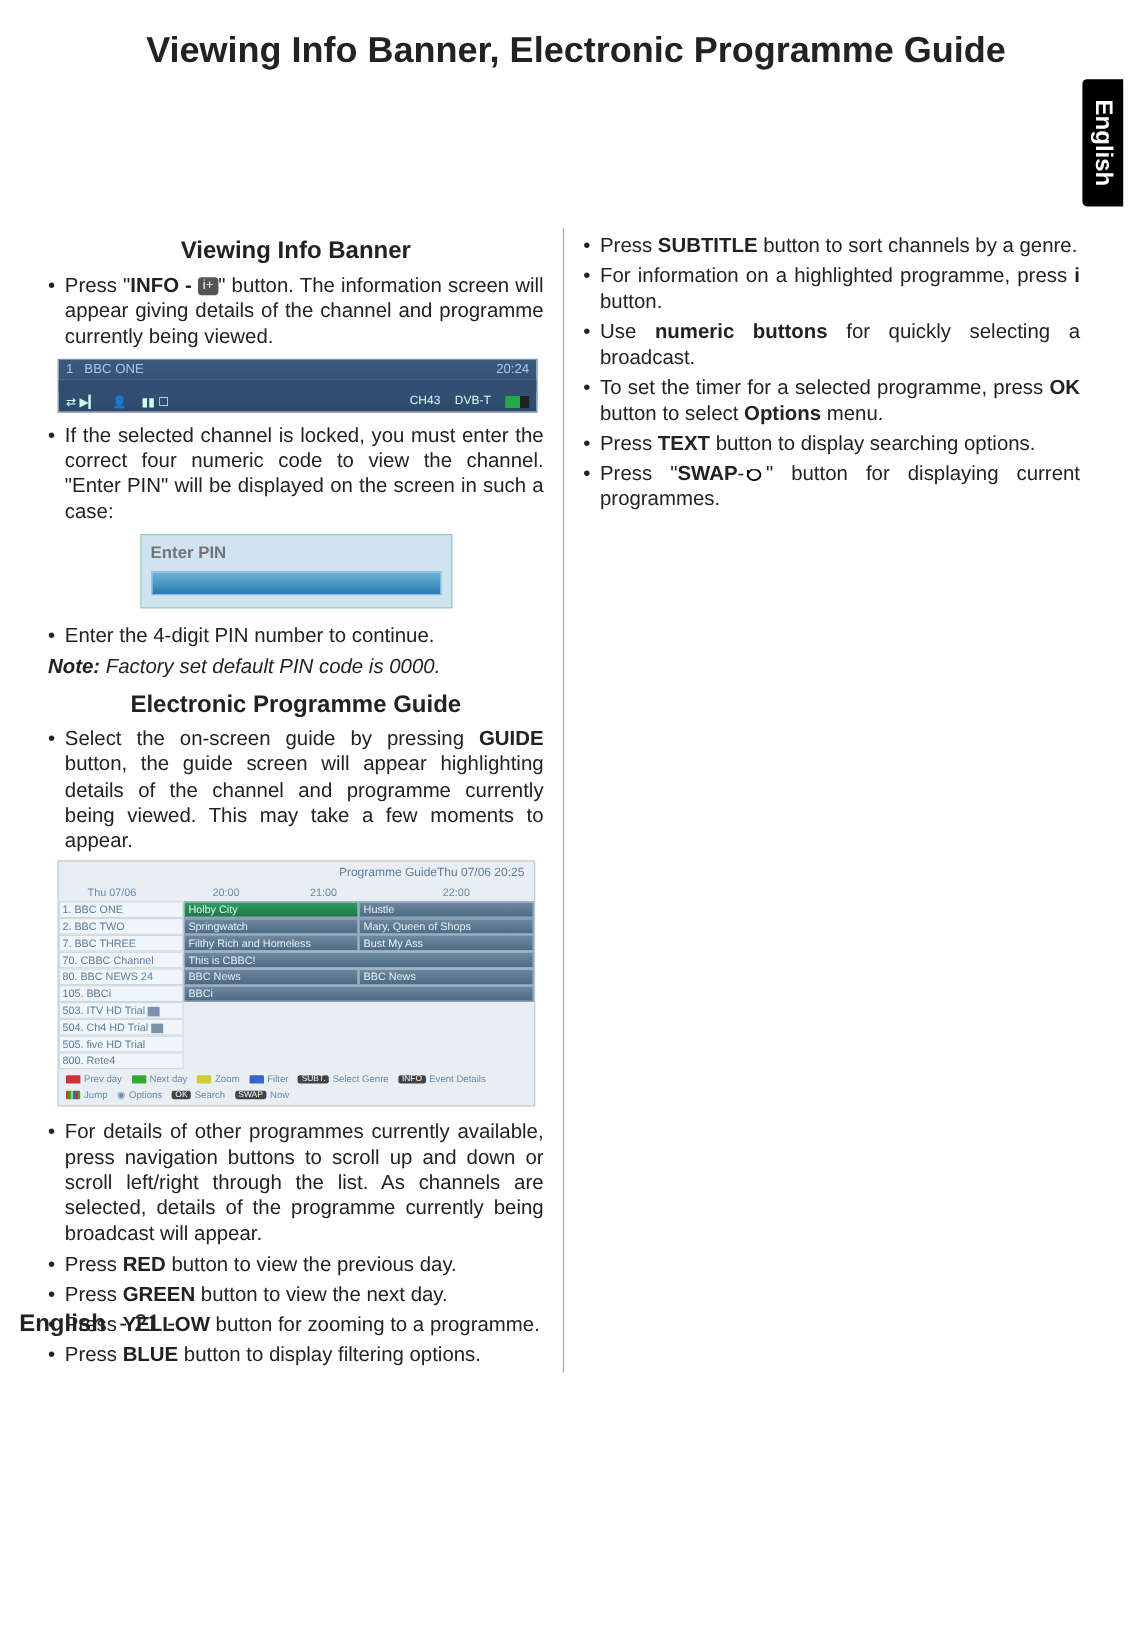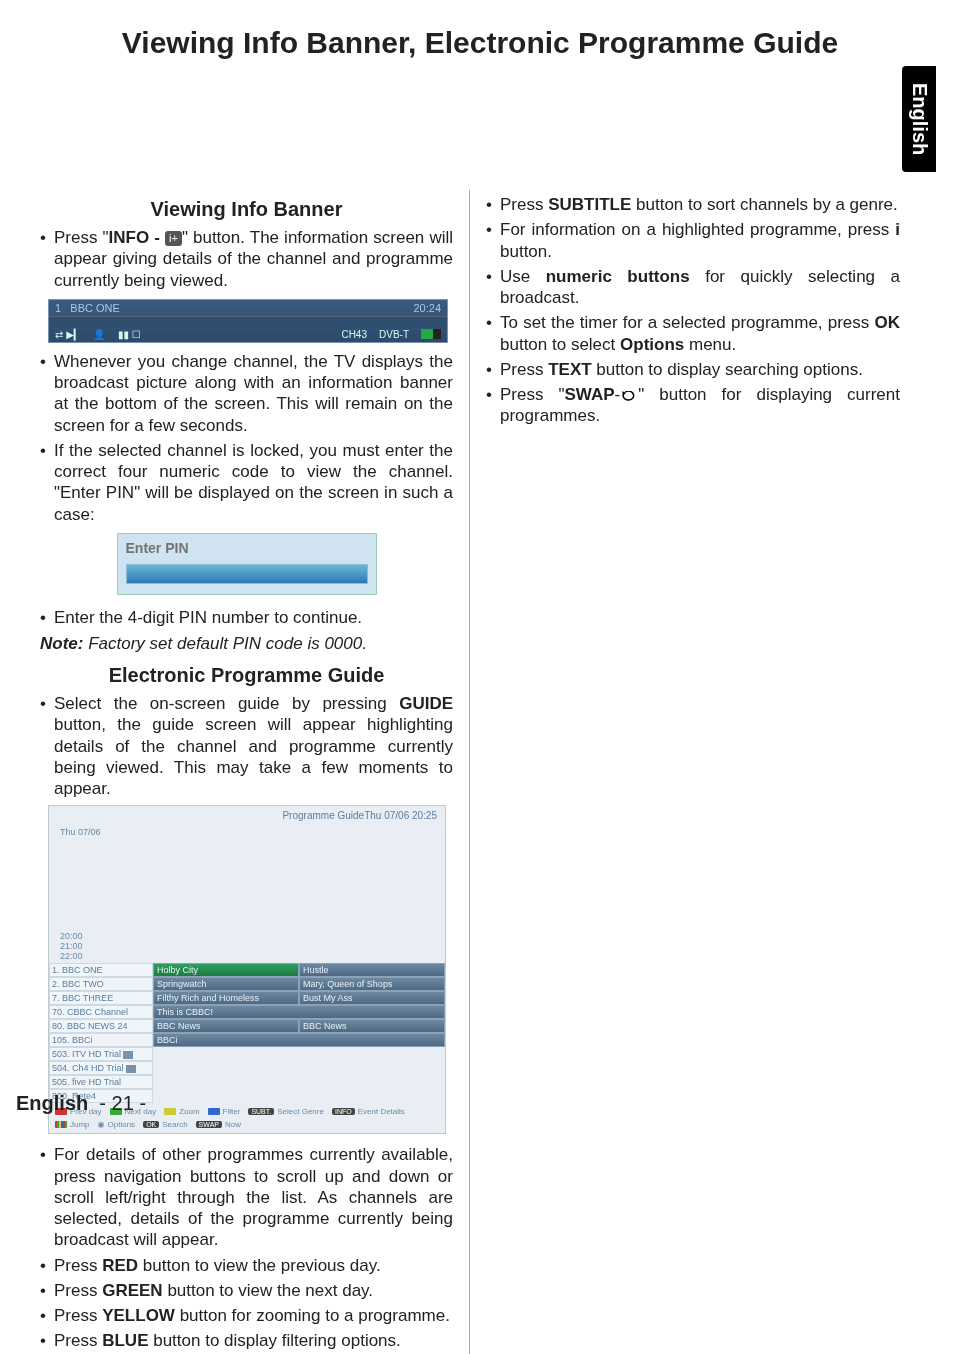--- a/index.html
+++ b/index.html
@@ -29,21 +29,21 @@
   .ib-bot .bars { width: 20px; height: 10px; background: linear-gradient(90deg,#2a4 0 60%,#222 60% 100%); }
 
   
   .pin-box { width: 260px; margin: 8px auto 12px; background: #cfe3f0; border: 1px solid #9cb; padding: 6px 8px 10px; }
   .pin-box .lbl { color: #737373; font-size: 14px; font-weight: bold; margin-bottom: 8px; }
   .pin-box .bar { height: 20px; background: linear-gradient(#6fb4d8,#2a7bb3); border: 1px solid #8bd; }
 
   
   .epg { width: 398px; margin: 6px 0 10px 8px; background: #e8eef3; border: 1px solid #bcc; font-size: 10px; color: #5a7da0; }
   .epg-head { display: flex; justify-content: flex-end; padding: 4px 8px; }
-  .epg-times { display: flex; padding: 2px 11px; gap: 0; font-size: 9px; color: #6a8aa8; flex-direction: column; }
+  .epg-times { display: flex; padding: 2px 24px; gap: 0; font-size: 9px; color: #6a8aa8; }
   .epg-times > div { flex: 1; }
   .epg-times > div:first-child { flex: 0 0 104px; }
   .epg-row { display: flex; }
   .epg-ch { flex: 0 0 104px; border: 1px solid #cfd9e2; padding: 1px 2px; background: #f0f5f9; font-size: 9px; color: #5a7da0; white-space: nowrap; overflow: hidden; }
   .epg-prog { flex: 1; display: flex; }
   .epg-cell { background: linear-gradient(#6e88a0,#4d6a84); color: #e8f0f7; border: 1px solid #8aa2b8; padding: 1px 3px; font-size: 9px; white-space: nowrap; overflow: hidden; }
   .epg-cell.sel { background: linear-gradient(#2f9e5f,#1e7a44); }
   .epg-icon { display:inline-block; width:10px; height:8px; background:#7a93aa; margin-left:2px; vertical-align:middle; }
   .epg-foot { display: flex; flex-wrap: wrap; gap: 4px 8px; padding: 4px 6px 4px; background: #e8eef3; }
   .epg-foot .k { display: inline-flex; align-items: center; gap: 3px; color: #6a8aa8; font-size: 8px; white-space: nowrap; }
@@ -82,21 +82,20 @@
           <span>👤</span>
           <span>▮▮ ☐</span>
           <span class="sp"></span>
           <span>CH43</span>
           <span>DVB-T</span>
           <span class="bars"></span>
         </div>
       </div>
 
       <ul class="body">
-        <li>Whenever you change channel, the TV displays the broadcast picture along with an information banner at the bottom of the screen. This will remain on the screen for a few seconds.</li>
         <li>If the selected channel is locked, you must enter the correct four numeric code to view the channel. "Enter PIN" will be displayed on the screen in such a case:</li>
       </ul>
 
       <div class="pin-box">
         <div class="lbl">Enter PIN</div>
         <div class="bar"></div>
       </div>
 
       <ul class="body">
         <li>Enter the 4-digit PIN number to continue.</li>
@@ -112,21 +111,21 @@
 
       <div class="epg">
         <div class="epg-head">
           <span>Programme Guide</span>
           <span>Thu 07/06 20:25</span>
         </div>
         <div class="epg-times">
           <div>Thu 07/06</div>
           <div>20:00</div>
           <div>21:00</div>
-          <div style="text-align:left">22:00</div>
+          <div style="text-align:center">22:00</div>
         </div>
         <div id="epg-rows">
             <div class="epg-row">
               <div class="epg-ch">1. BBC ONE</div>
               <div class="epg-prog">
                 <div class="epg-cell sel" style="flex: 1 1 0%;">Holby City</div>
                 <div class="epg-cell" style="flex: 1 1 0%;">Hustle</div>
               </div>
             </div>
             <div class="epg-row">

